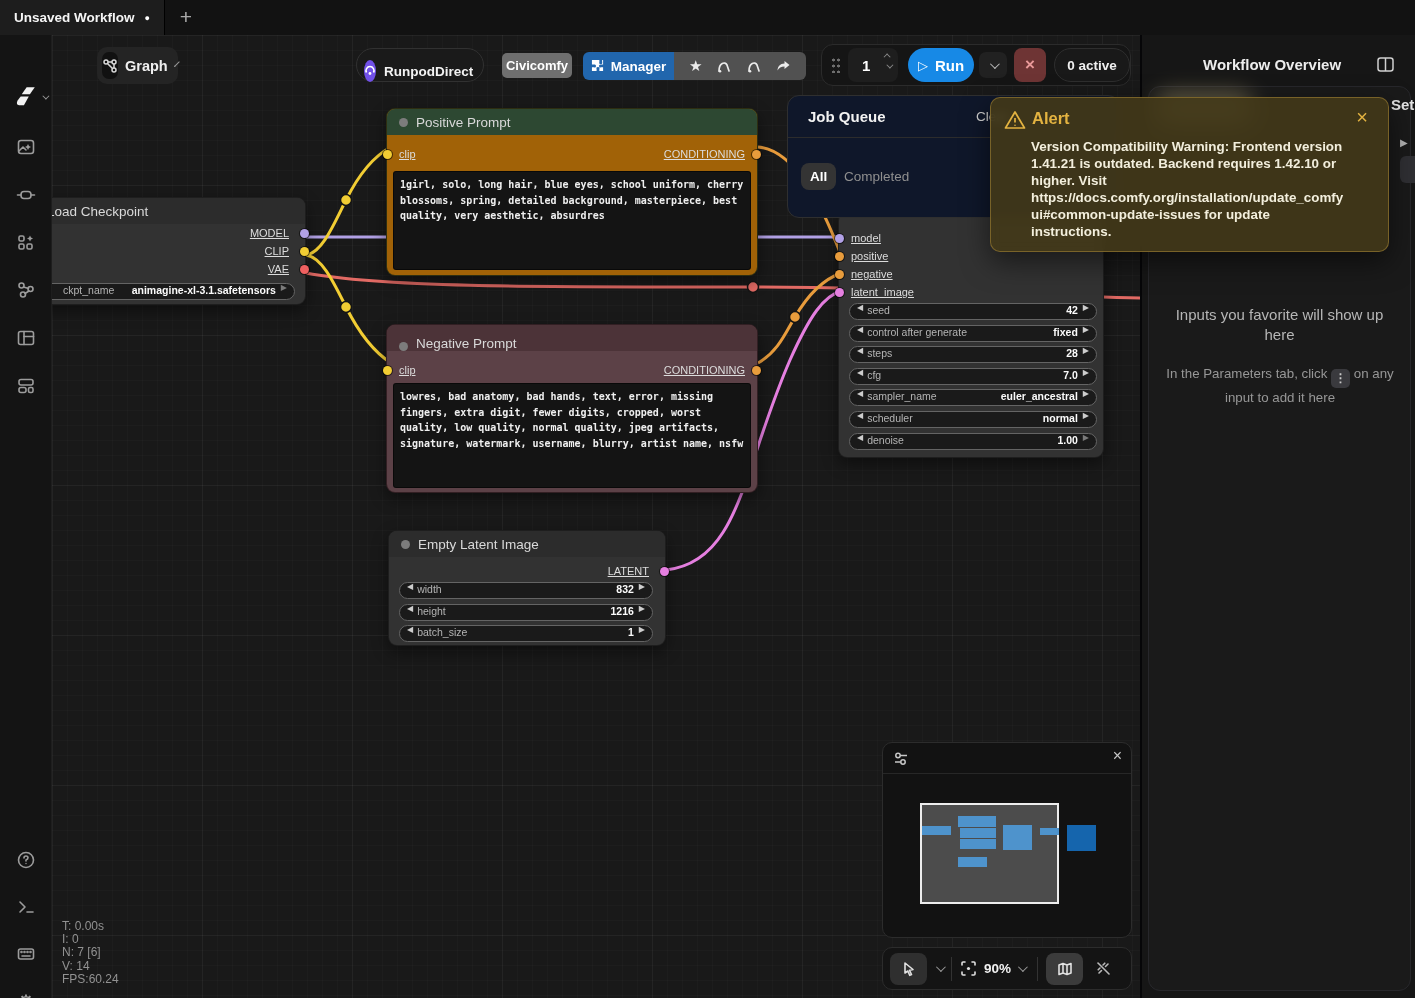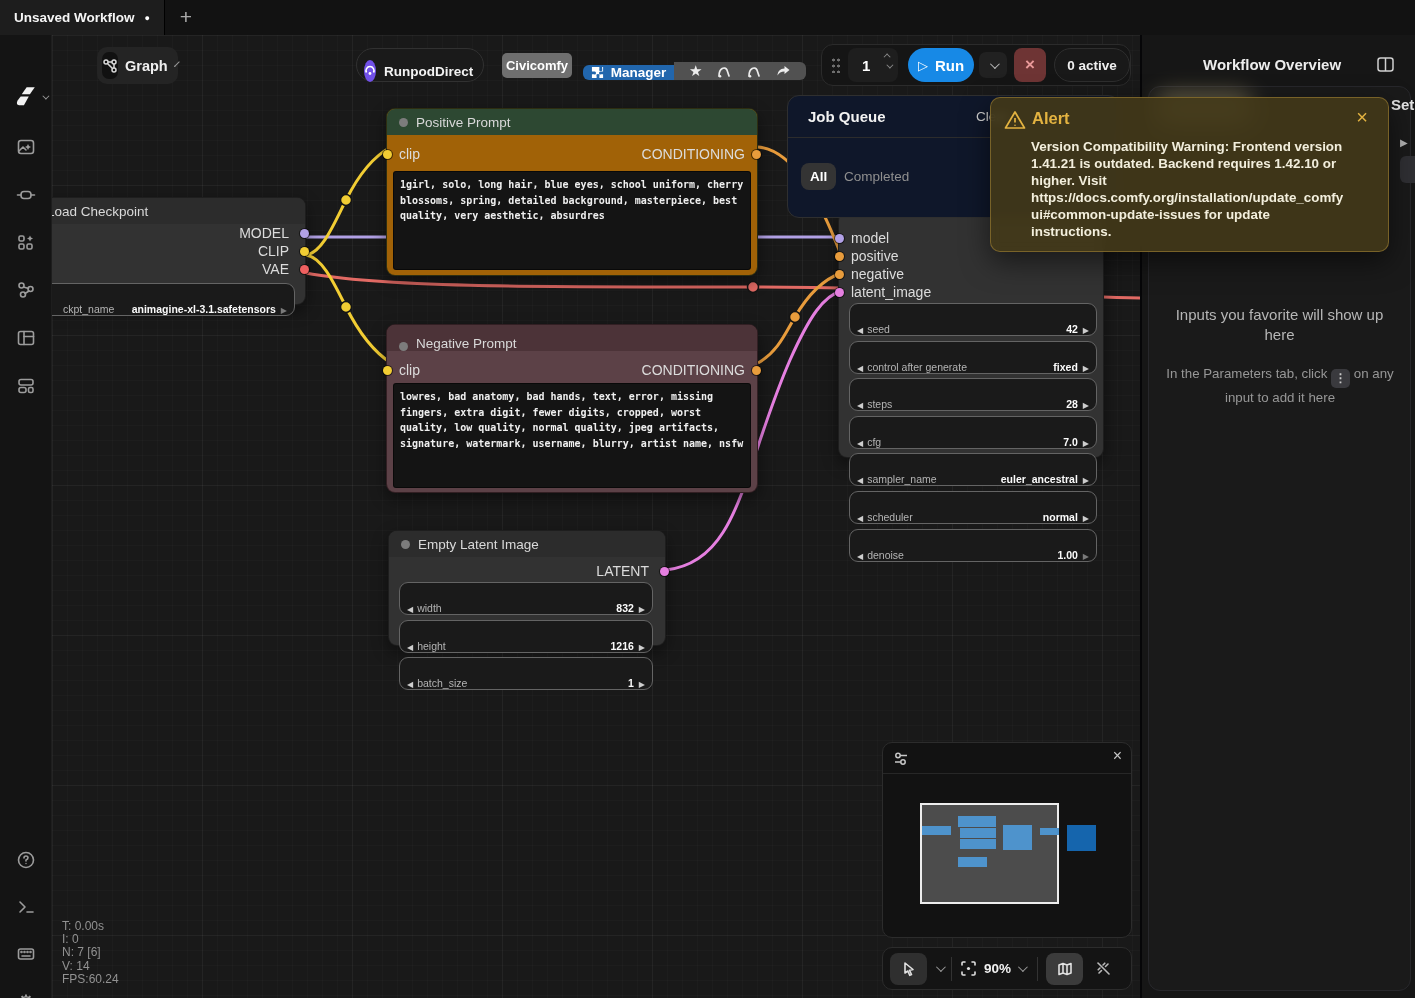--- a/index.html
+++ b/index.html
@@ -22,27 +22,27 @@
   .node { position:absolute; border-radius:9px; box-shadow:0 6px 16px rgba(0,0,0,.45); z-index:2; }
   .node-gray { background:#323232; border:1px solid rgba(0,0,0,.4); }
   .node-green { background:#a16207; border:1px solid rgba(16,34,20,.8); }
   .node-red { background:#5c4147; border:1px solid rgba(40,22,26,.8); }
   .nhead { height:26px; display:flex; align-items:center; gap:8px; padding:0 12px;
     border-radius:8px 8px 0 0; font-size:13.5px; color:#d9d9d9; font-weight:400; }
   .node-green .nhead { background:#2d4832; }
   .node-red .nhead { background:#4c3338;align-items:flex-end; }
   .collapse-dot { width:9px; height:9px; border-radius:50%; background:#7c7c7c; flex:0 0 auto; }
   .ports { position:relative; display:flex; align-items:center; justify-content:space-between;
-    height:26px; padding:0 12px; font-size:14px; color:#dcdcdc; }
+    height:26px; padding:0 12px; font-size:11px; color:#dcdcdc;text-decoration:underline; }
   .pdot { position:absolute; width:9px; height:9px; border-radius:50%; box-shadow:0 0 0 1px rgba(0,0,0,.55); }
   .textbox { position:absolute; left:6px; right:6px; background:#141414; border:1px solid rgba(0,0,0,.55);
     border-radius:3px; padding:5px 6px; font-family:"DejaVu Sans Mono", monospace; font-weight:700;
     font-size:10px; line-height:1.55; color:#efefef; white-space:pre-wrap; overflow:hidden; }
-  .widget { position:relative; height:33px; border-radius:9px; background:#1a1a1a; border:1px solid #646464;
-    display:flex; align-items:flex-end; padding:0 7px; font-size:10.5px; color:#b4b4b4; }
+  .widget { position:relative; height:17px; border-radius:9px; background:#1a1a1a; border:1px solid #646464;
+    display:flex; align-items:flex-start; padding:0 7px; font-size:10.5px; color:#b4b4b4; }
   .widget .wname { margin-left:4px; }
   .widget .wval { margin-left:auto; color:#fbfbfb; font-weight:700; margin-right:5px; }
   .warr { font-size:8px; color:#cdcdcd; line-height:1; }
   .warr.dim { color:#7a7a7a; }
   .outlabel { margin-left:auto; }
 
   
   #topbar { left:0; top:0; width:1415px; height:35px; background:#121212; z-index:30; }
   #active-tab { position:absolute; left:0; top:0; width:165px; height:35px; background:#1d1d1d;
     border-right:1px solid #000; display:flex; align-items:center; padding:0 14px; gap:10px; }
@@ -56,21 +56,21 @@
     border-right:1px solid rgba(255,255,255,.045); z-index:25; }
   .sb-icon { position:absolute; left:0; width:52px; height:34px; display:flex; align-items:center; justify-content:center; }
   .sb-icon svg { stroke:#9c9c9c; fill:none; stroke-width:1.6; stroke-linecap:round; stroke-linejoin:round; }
   #logo { position:absolute; left:12px; top:49px; display:flex; align-items:center; gap:4px; }
 
   .chev { display:inline-block; width:7px; height:7px; border-right:1.8px solid #9a9a9a;
     border-bottom:1.8px solid #9a9a9a; transform:rotate(45deg) translateY(-2px); }
   .chev.up { transform:rotate(-135deg) translateY(-2px); }
 
   
-  .float { z-index:5;align-items:flex-end; }
+  .float { z-index:5; }
   #graph-btn { left:97px; top:47px; width:81px; height:37px; background:#242424; border-radius:10px;
     display:flex; align-items:center; padding:0 8px 0 5px; gap:7px; }
   #graph-btn .gicon { width:28px; height:27px; background:#111; border-radius:7px; display:flex; align-items:center; justify-content:center; }
   #graph-btn .glabel { font-size:14.5px; font-weight:700; color:#f0f0f0; }
   #runpod-btn { left:356px; top:48px; width:128px; height:34px; background:#1a1a1a; border:1px solid #313131;
     border-radius:17px; display:flex; align-items:center; padding:12px 10px 0 7px; gap:8px; }
   #runpod-btn .rp-circle { width:22px; height:22px; border-radius:50%; background:#7150e8; display:flex; align-items:center; justify-content:center; }
   #runpod-btn .rlabel { font-size:13.5px; font-weight:700; color:#f2f2f2; }
   #civicomfy-btn { left:502px; top:53px; width:70px; height:25px; background:#6f6f6f; border-radius:5px;
     display:flex; align-items:center; justify-content:center; font-size:13px; font-weight:700; color:#fff; }

